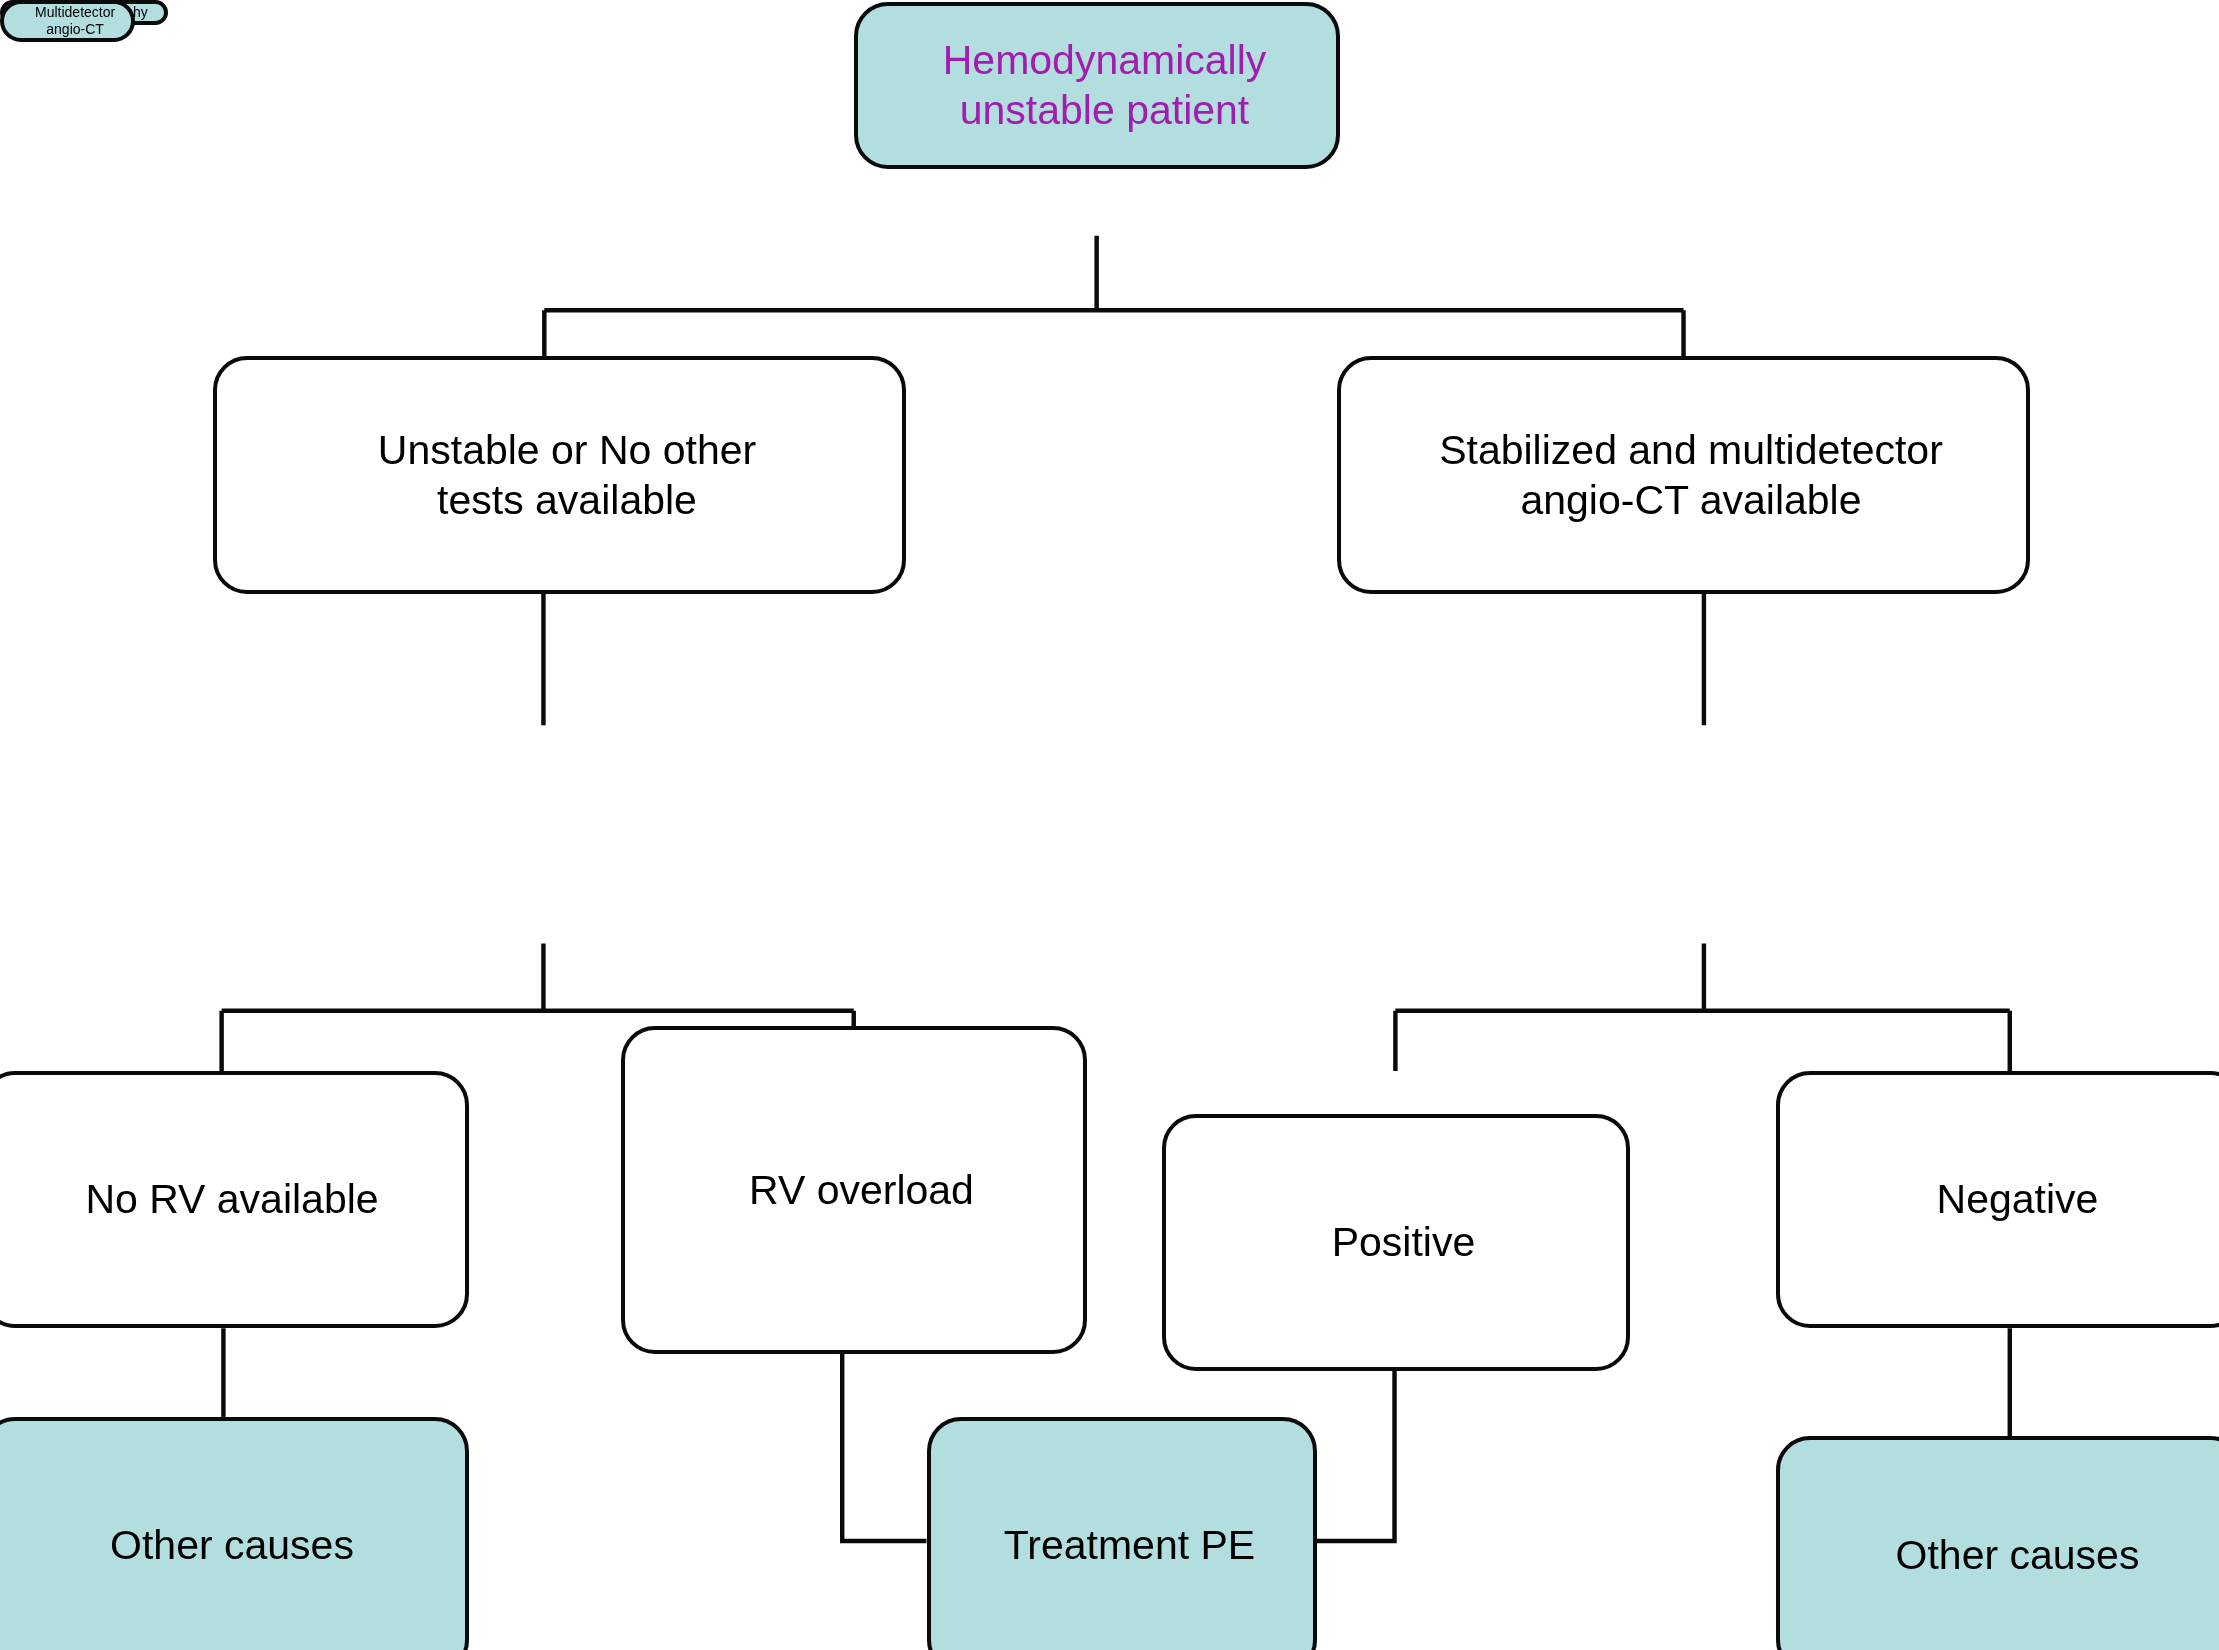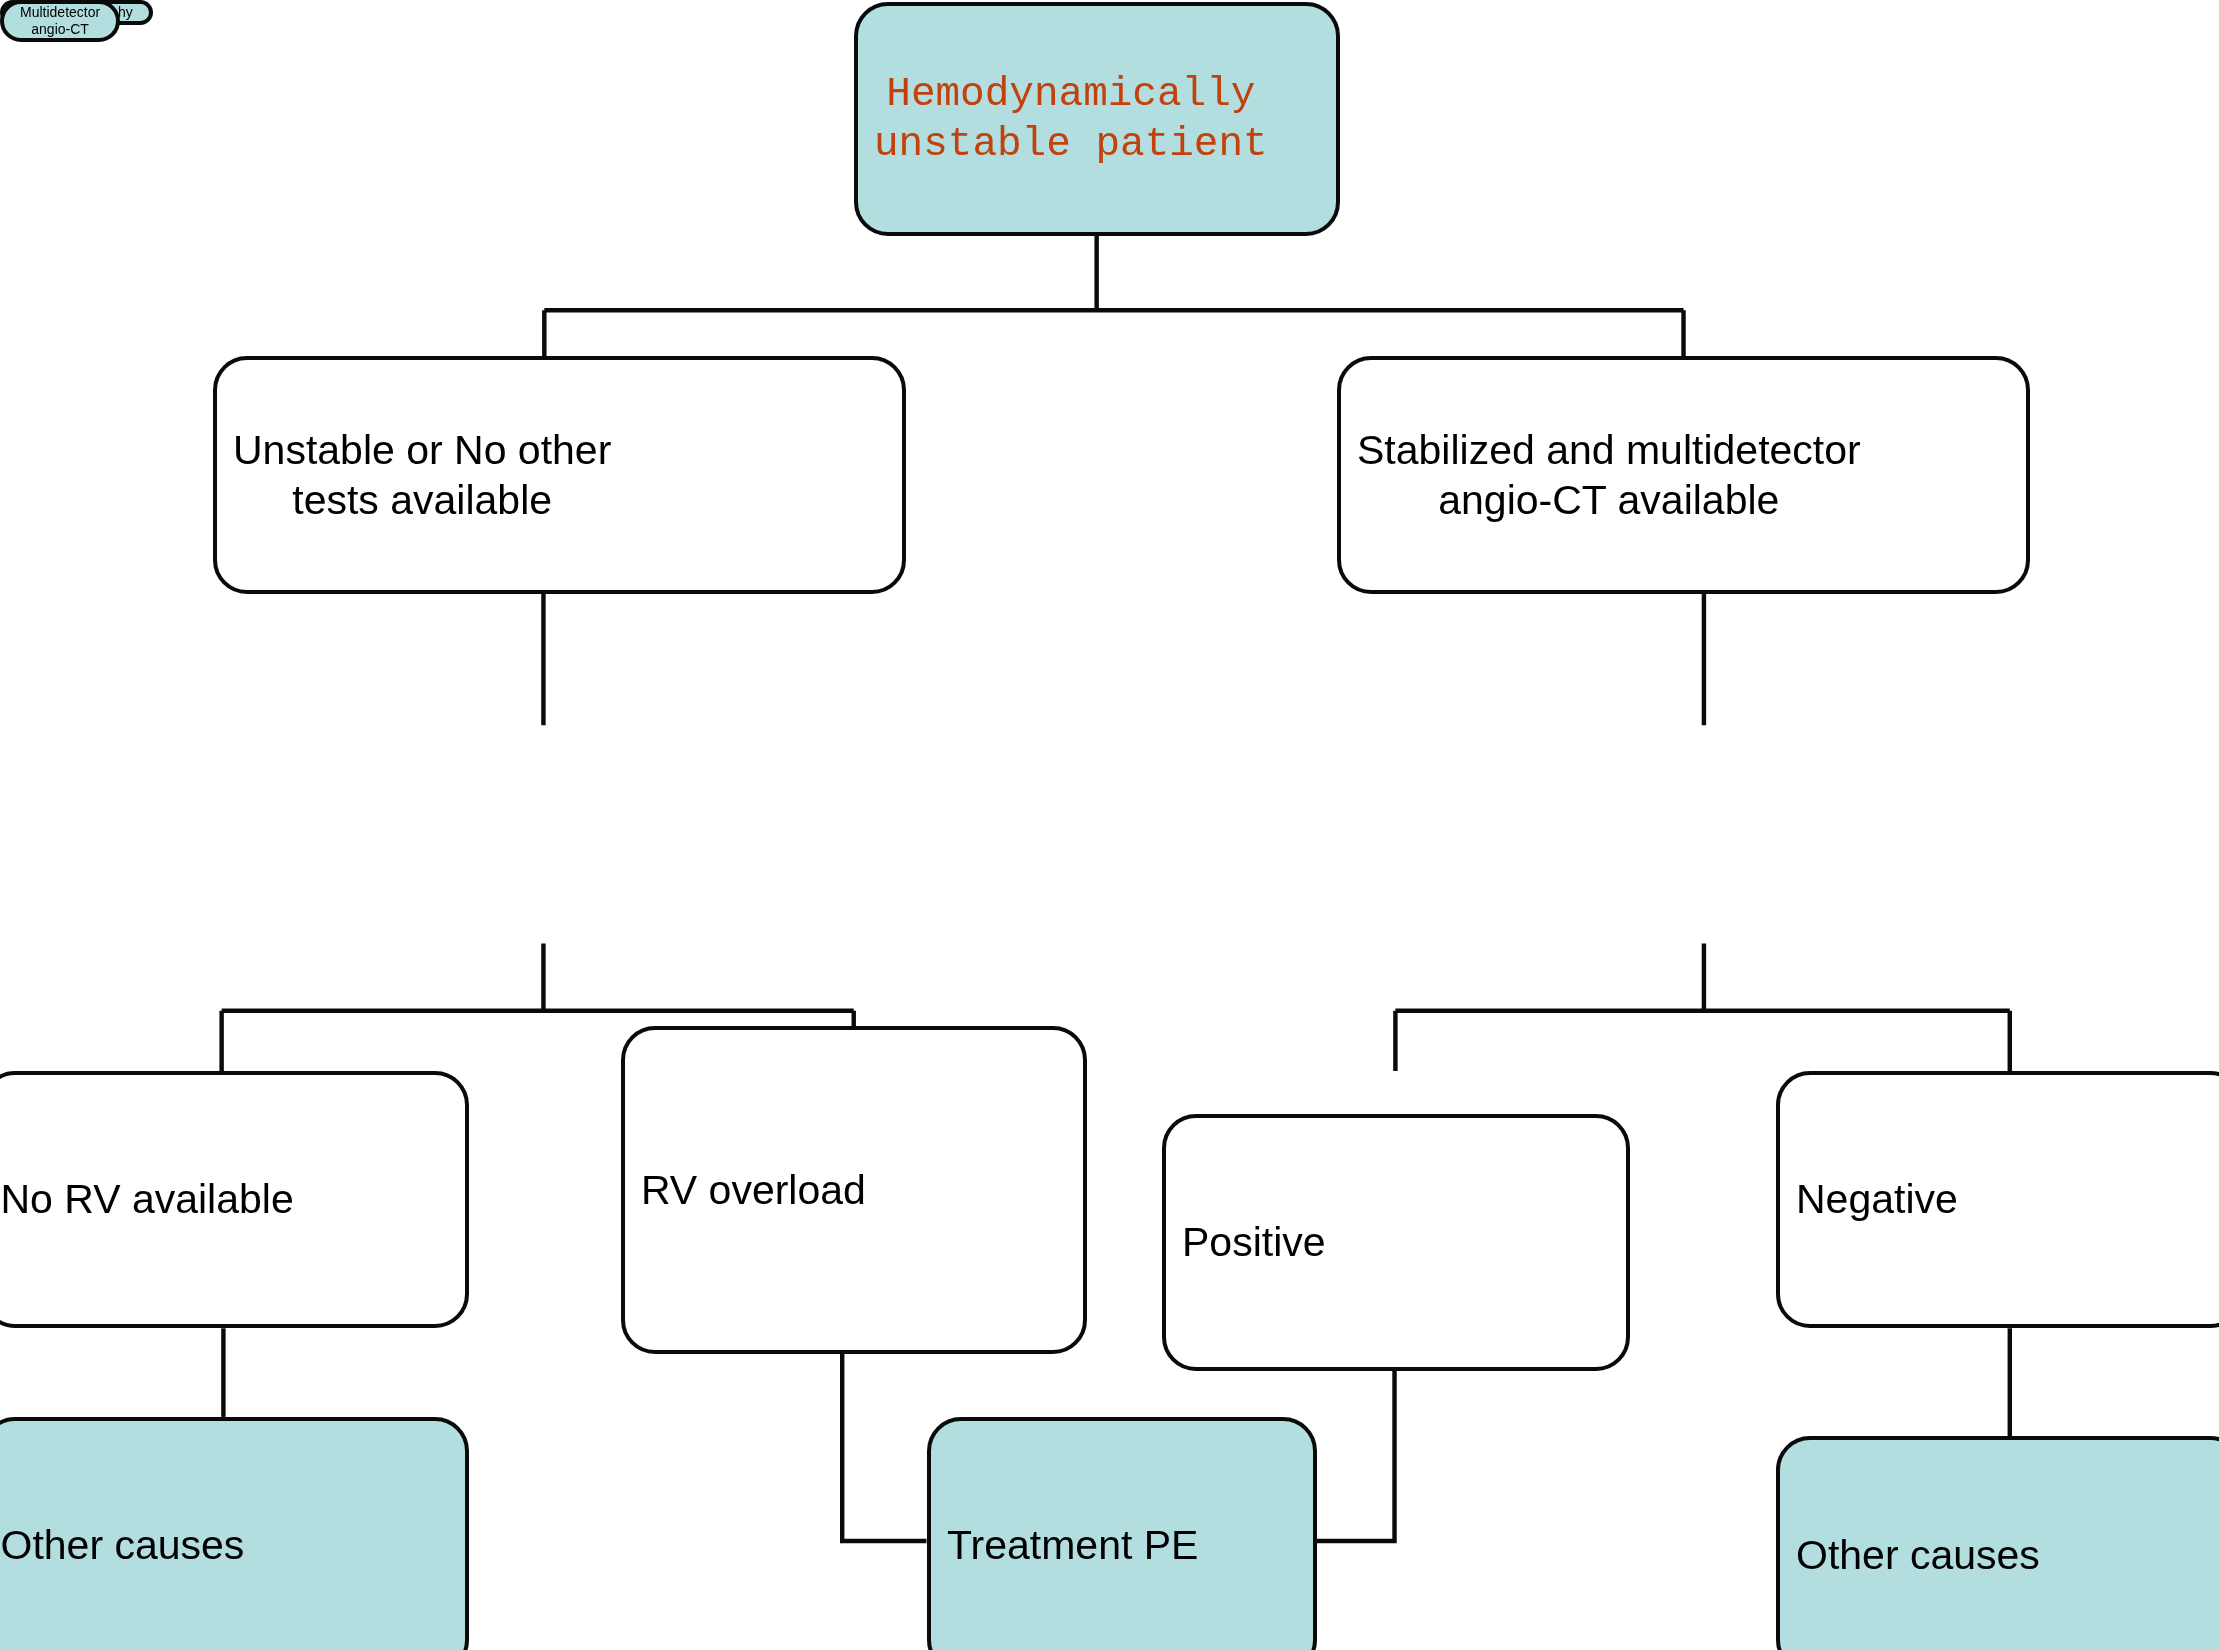--- a/index.html
+++ b/index.html
@@ -24,26 +24,27 @@
     height: 1651px;
     pointer-events: none;
   }
   .node {
     position: absolute;
     box-sizing: border-box;
     border: 4.4px solid #0a0a0a;
     border-radius: 34px;
     display: flex;
     align-items: center;
-    justify-content: flex-start;
+    justify-content: center;
     text-align: center;
     color: #000000;
     line-height: 1.22;
     white-space: pre-line;
     z-index: 2;
+    padding-left: 15px;
   }
   .node.teal   { background: #b2dedf; }
   .node.plain  { background: #ffffff; }
   .lbl {
     display: block;
     padding: 0 16px;
   }
 </style>
 </head>
 <body>
@@ -66,21 +67,21 @@
       <path d="M252,1498 L252,1598"></path>
 
       <path d="M950,1498 L950,1738 L1045,1738"></path>
 
       <path d="M1573,1498 L1573,1738 L1485,1738"></path>
 
       <path d="M2267,1498 L2267,1620"></path>
     </g>
   </svg>
 
-  <div class="node teal" style="left: 854px; top: 1.8px; width: 486px; height: 234px; font-size: 41px; border-color: rgb(10, 10, 10); color: #c2410c; background: rgb(178, 222, 223); font-family: Liberation Mono, monospace;"><span class="lbl">Hemodynamically
+  <div class="node teal" style="left: 854px; top: 1.8px; width: 486px; height: 167px; font-size: 41px; border-color: rgb(10, 10, 10); color: #a21caf; background: rgb(178, 222, 223);"><span class="lbl">Hemodynamically
 unstable patient</span></div>
   <div class="node plain" style="left: 1337px; top: 356px; width: 693px; height: 238px; font-size: 41px; border-color: rgb(10, 10, 10); color: rgb(0, 0, 0); background: rgb(255, 255, 255);"><span class="lbl">Stabilized and multidetector
 angio-CT available</span></div>
   <div class="node plain" style="left: 213px; top: 356px; width: 693px; height: 238px; font-size: 41px; border-color: rgb(10, 10, 10); color: rgb(0, 0, 0); background: rgb(255, 255, 255);"><span class="lbl">Unstable or No other
 tests available</span></div>
   <div class="node teal"><span class="lbl">Echocardiography</span></div>
   <div class="node teal"><span class="lbl">Multidetector
 angio-CT</span></div>
   <div class="node plain" style="left: -19.5px; top: 1071px; width: 488px; height: 257px; font-size: 41px; border-color: rgb(10, 10, 10); color: rgb(0, 0, 0); background: rgb(255, 255, 255);"><span class="lbl">No RV available</span></div>
   <div class="node plain" style="left: 621px; top: 1026px; width: 466px; height: 328px; font-size: 41px; border-color: rgb(10, 10, 10); color: rgb(0, 0, 0); background: rgb(255, 255, 255);"><span class="lbl">RV overload</span></div>

